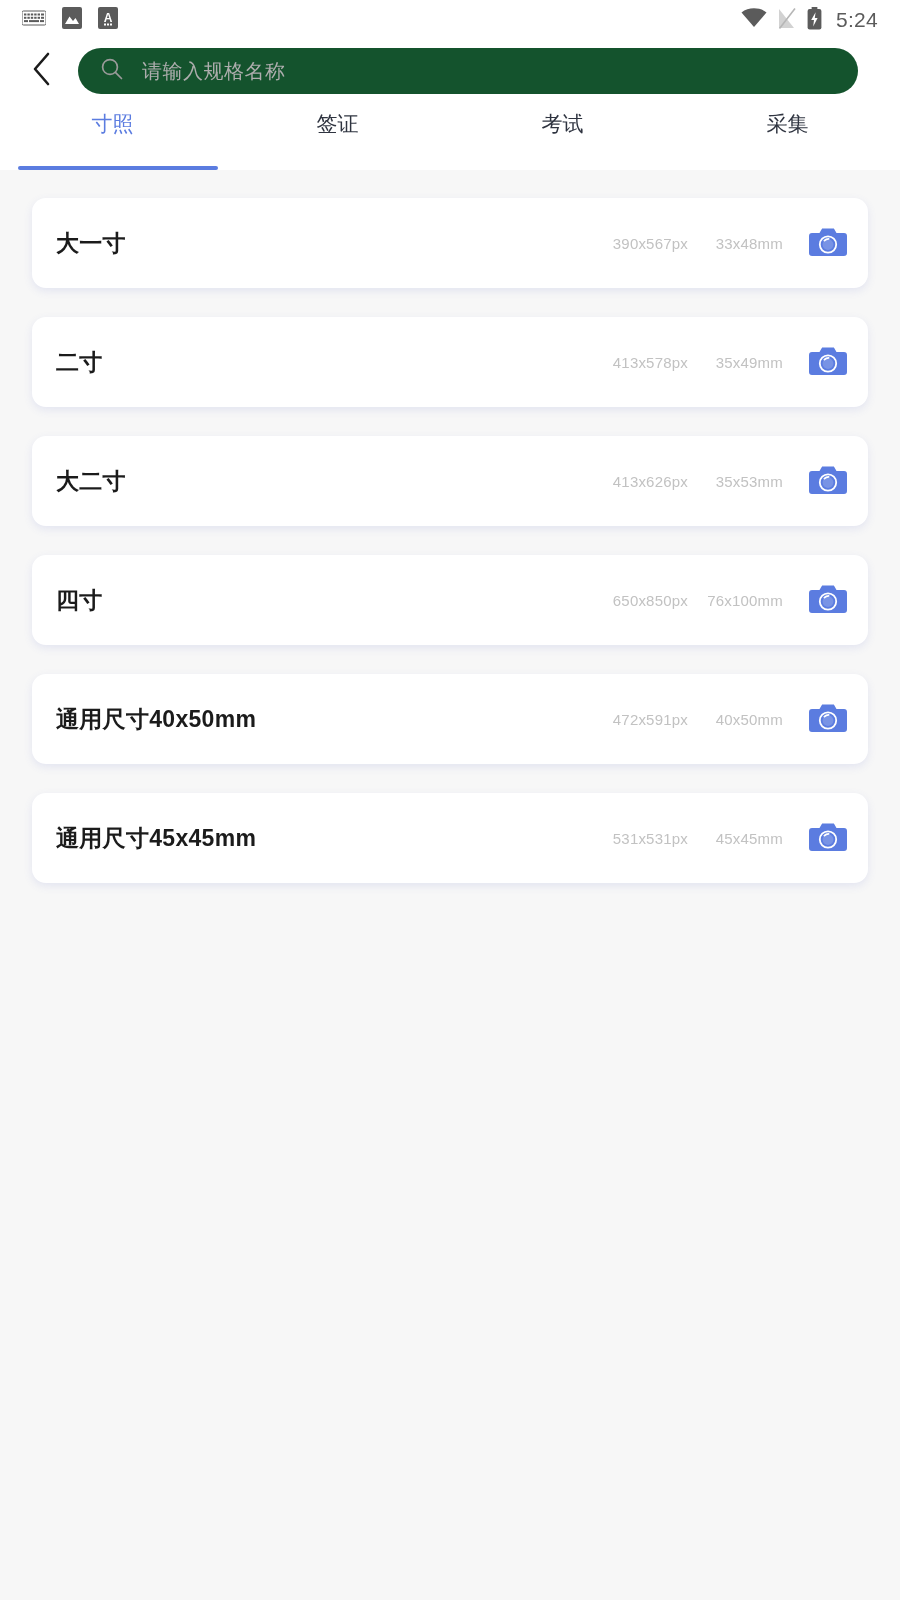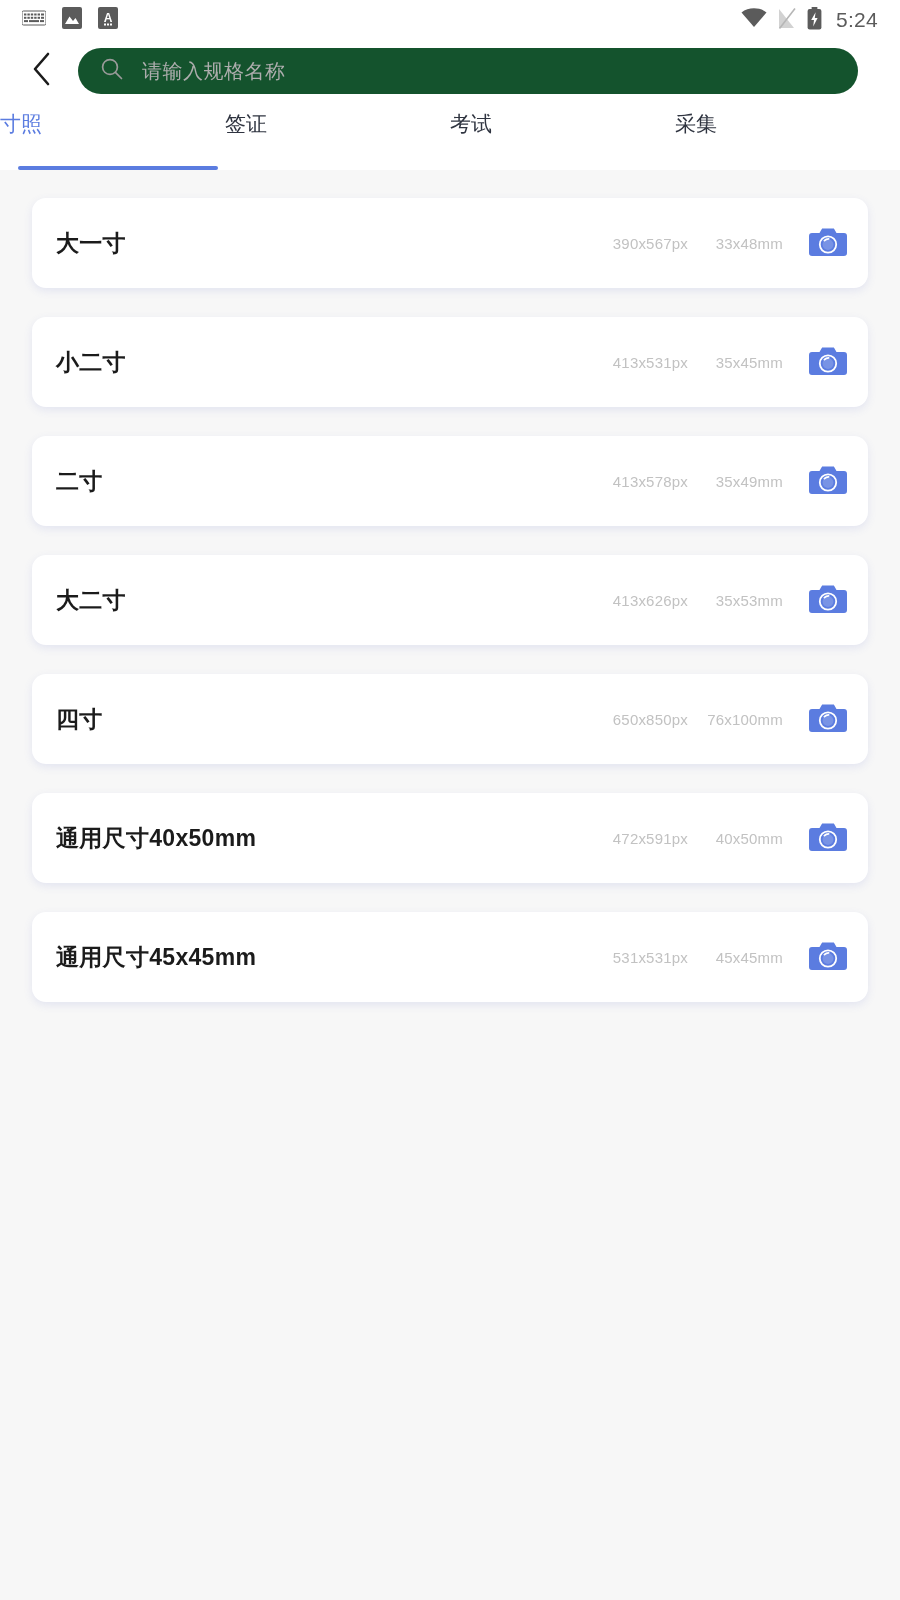--- a/index.html
+++ b/index.html
@@ -47,21 +47,21 @@
     margin-left:18px;
     font-size:20px; color:#adadad; letter-spacing:.5px;
   }
 
   
   .tabsbar{
     width:900px; height:68px; background:#fff;
     display:flex; position:relative;
   }
   .tab{
-    flex:1 1 0; display:flex; align-items:center; justify-content:flex-start;
+    flex:1 1 0; display:flex; align-items:center; justify-content:center;
     font-size:21px; color:#2f3440; padding-bottom:24px;
   }
   .tab.active{ color:#5b7ce0; }
   .tab-indicator{
     position:absolute; left:18px; bottom:0;
     width:200px; height:4px; background:#5b7ce0;
     border-radius:2px;
   }
 
   
@@ -210,37 +210,20 @@
           <path d="M3 8 h7.5 l2.6 -4.6 h11.8 L27.5 8 H35 a3 3 0 0 1 3 3 v17 a3 3 0 0 1 -3 3 H3
                    a3 3 0 0 1 -3 -3 V11 a3 3 0 0 1 3 -3 z" fill="#5b7ce0"></path>
           <circle cx="19" cy="19.5" r="8.2" fill="none" stroke="#ffffff" stroke-width="1.8"></circle>
           <circle cx="19" cy="19.5" r="5.4" fill="#ffffff" opacity="0.18"></circle>
           <path d="M15.4 15.6 a5.6 5.6 0 0 1 4.2 -1.8" fill="none" stroke="#ffffff" stroke-width="1.8" stroke-linecap="round"></path>
         </svg>
       </span>
     </span>
   </div>
     <div class="card">
-    <span class="card-title">小二寸</span>
-    <span class="card-spacer"></span>
-    <span class="card-px">413x531px</span>
-    <span class="card-mm">35x45mm</span>
-    <span class="cam">
-      <span>
-        <svg width="38" height="32" viewBox="0 0 38 32">
-          <path d="M3 8 h7.5 l2.6 -4.6 h11.8 L27.5 8 H35 a3 3 0 0 1 3 3 v17 a3 3 0 0 1 -3 3 H3
-                   a3 3 0 0 1 -3 -3 V11 a3 3 0 0 1 3 -3 z" fill="#5b7ce0"></path>
-          <circle cx="19" cy="19.5" r="8.2" fill="none" stroke="#ffffff" stroke-width="1.8"></circle>
-          <circle cx="19" cy="19.5" r="5.4" fill="#ffffff" opacity="0.18"></circle>
-          <path d="M15.4 15.6 a5.6 5.6 0 0 1 4.2 -1.8" fill="none" stroke="#ffffff" stroke-width="1.8" stroke-linecap="round"></path>
-        </svg>
-      </span>
-    </span>
-  </div>
-    <div class="card">
     <span class="card-title">二寸</span>
     <span class="card-spacer"></span>
     <span class="card-px">413x578px</span>
     <span class="card-mm">35x49mm</span>
     <span class="cam">
       <span>
         <svg width="38" height="32" viewBox="0 0 38 32">
           <path d="M3 8 h7.5 l2.6 -4.6 h11.8 L27.5 8 H35 a3 3 0 0 1 3 3 v17 a3 3 0 0 1 -3 3 H3
                    a3 3 0 0 1 -3 -3 V11 a3 3 0 0 1 3 -3 z" fill="#5b7ce0"></path>
           <circle cx="19" cy="19.5" r="8.2" fill="none" stroke="#ffffff" stroke-width="1.8"></circle>

